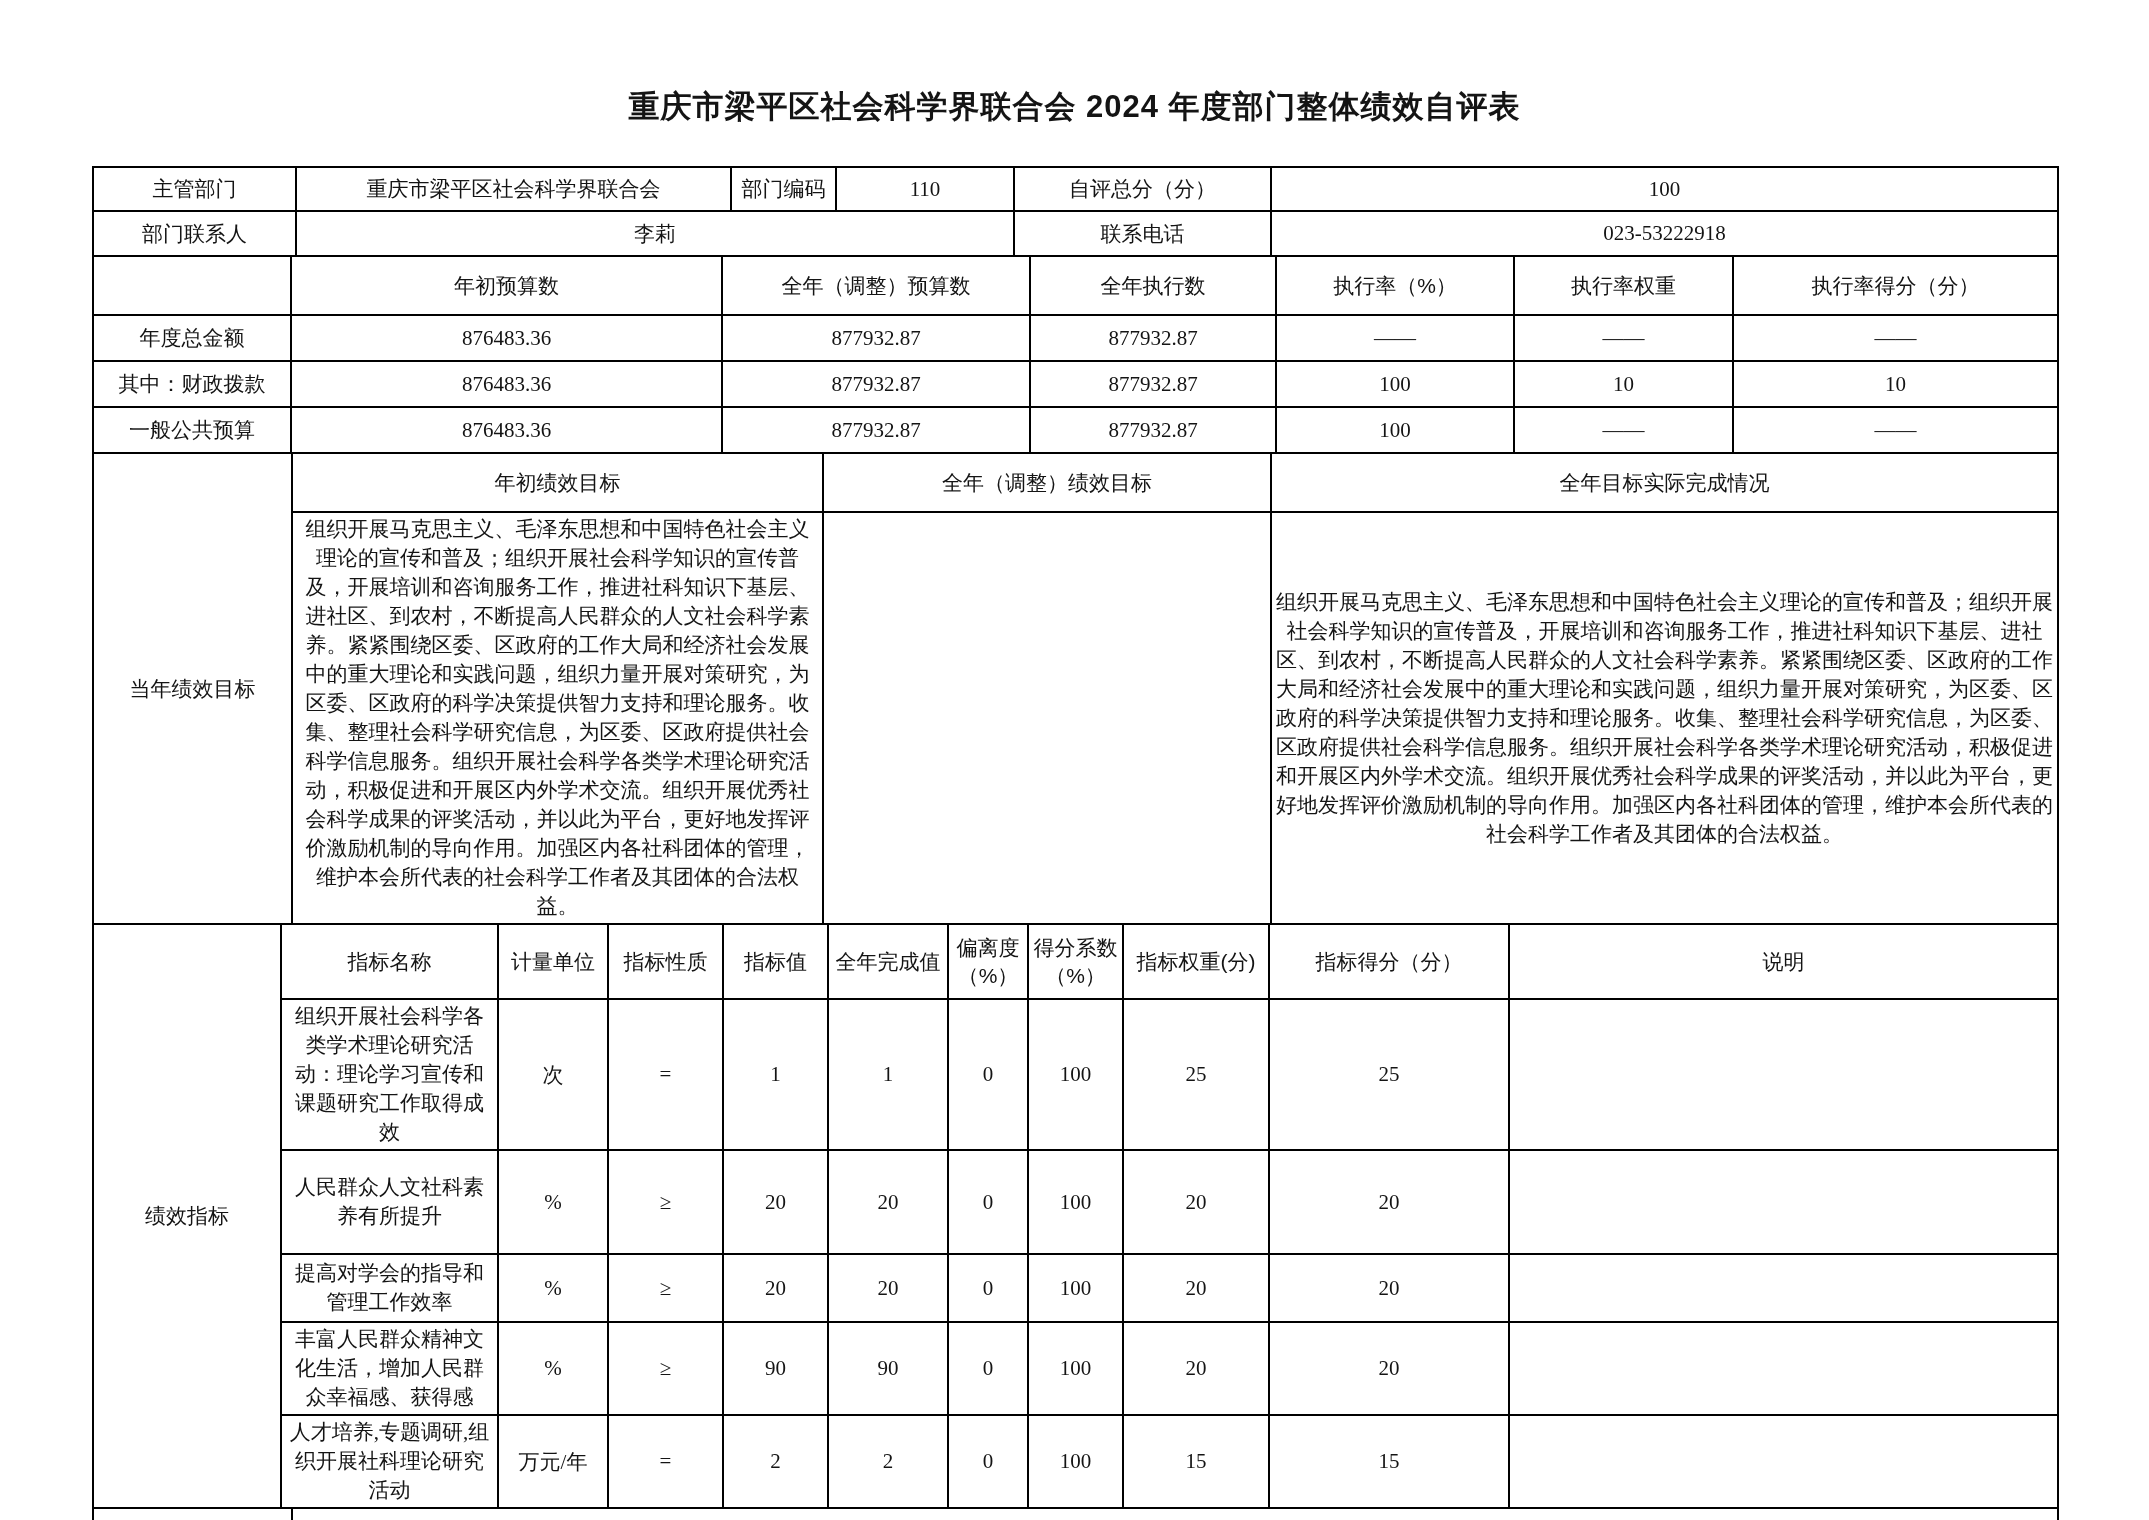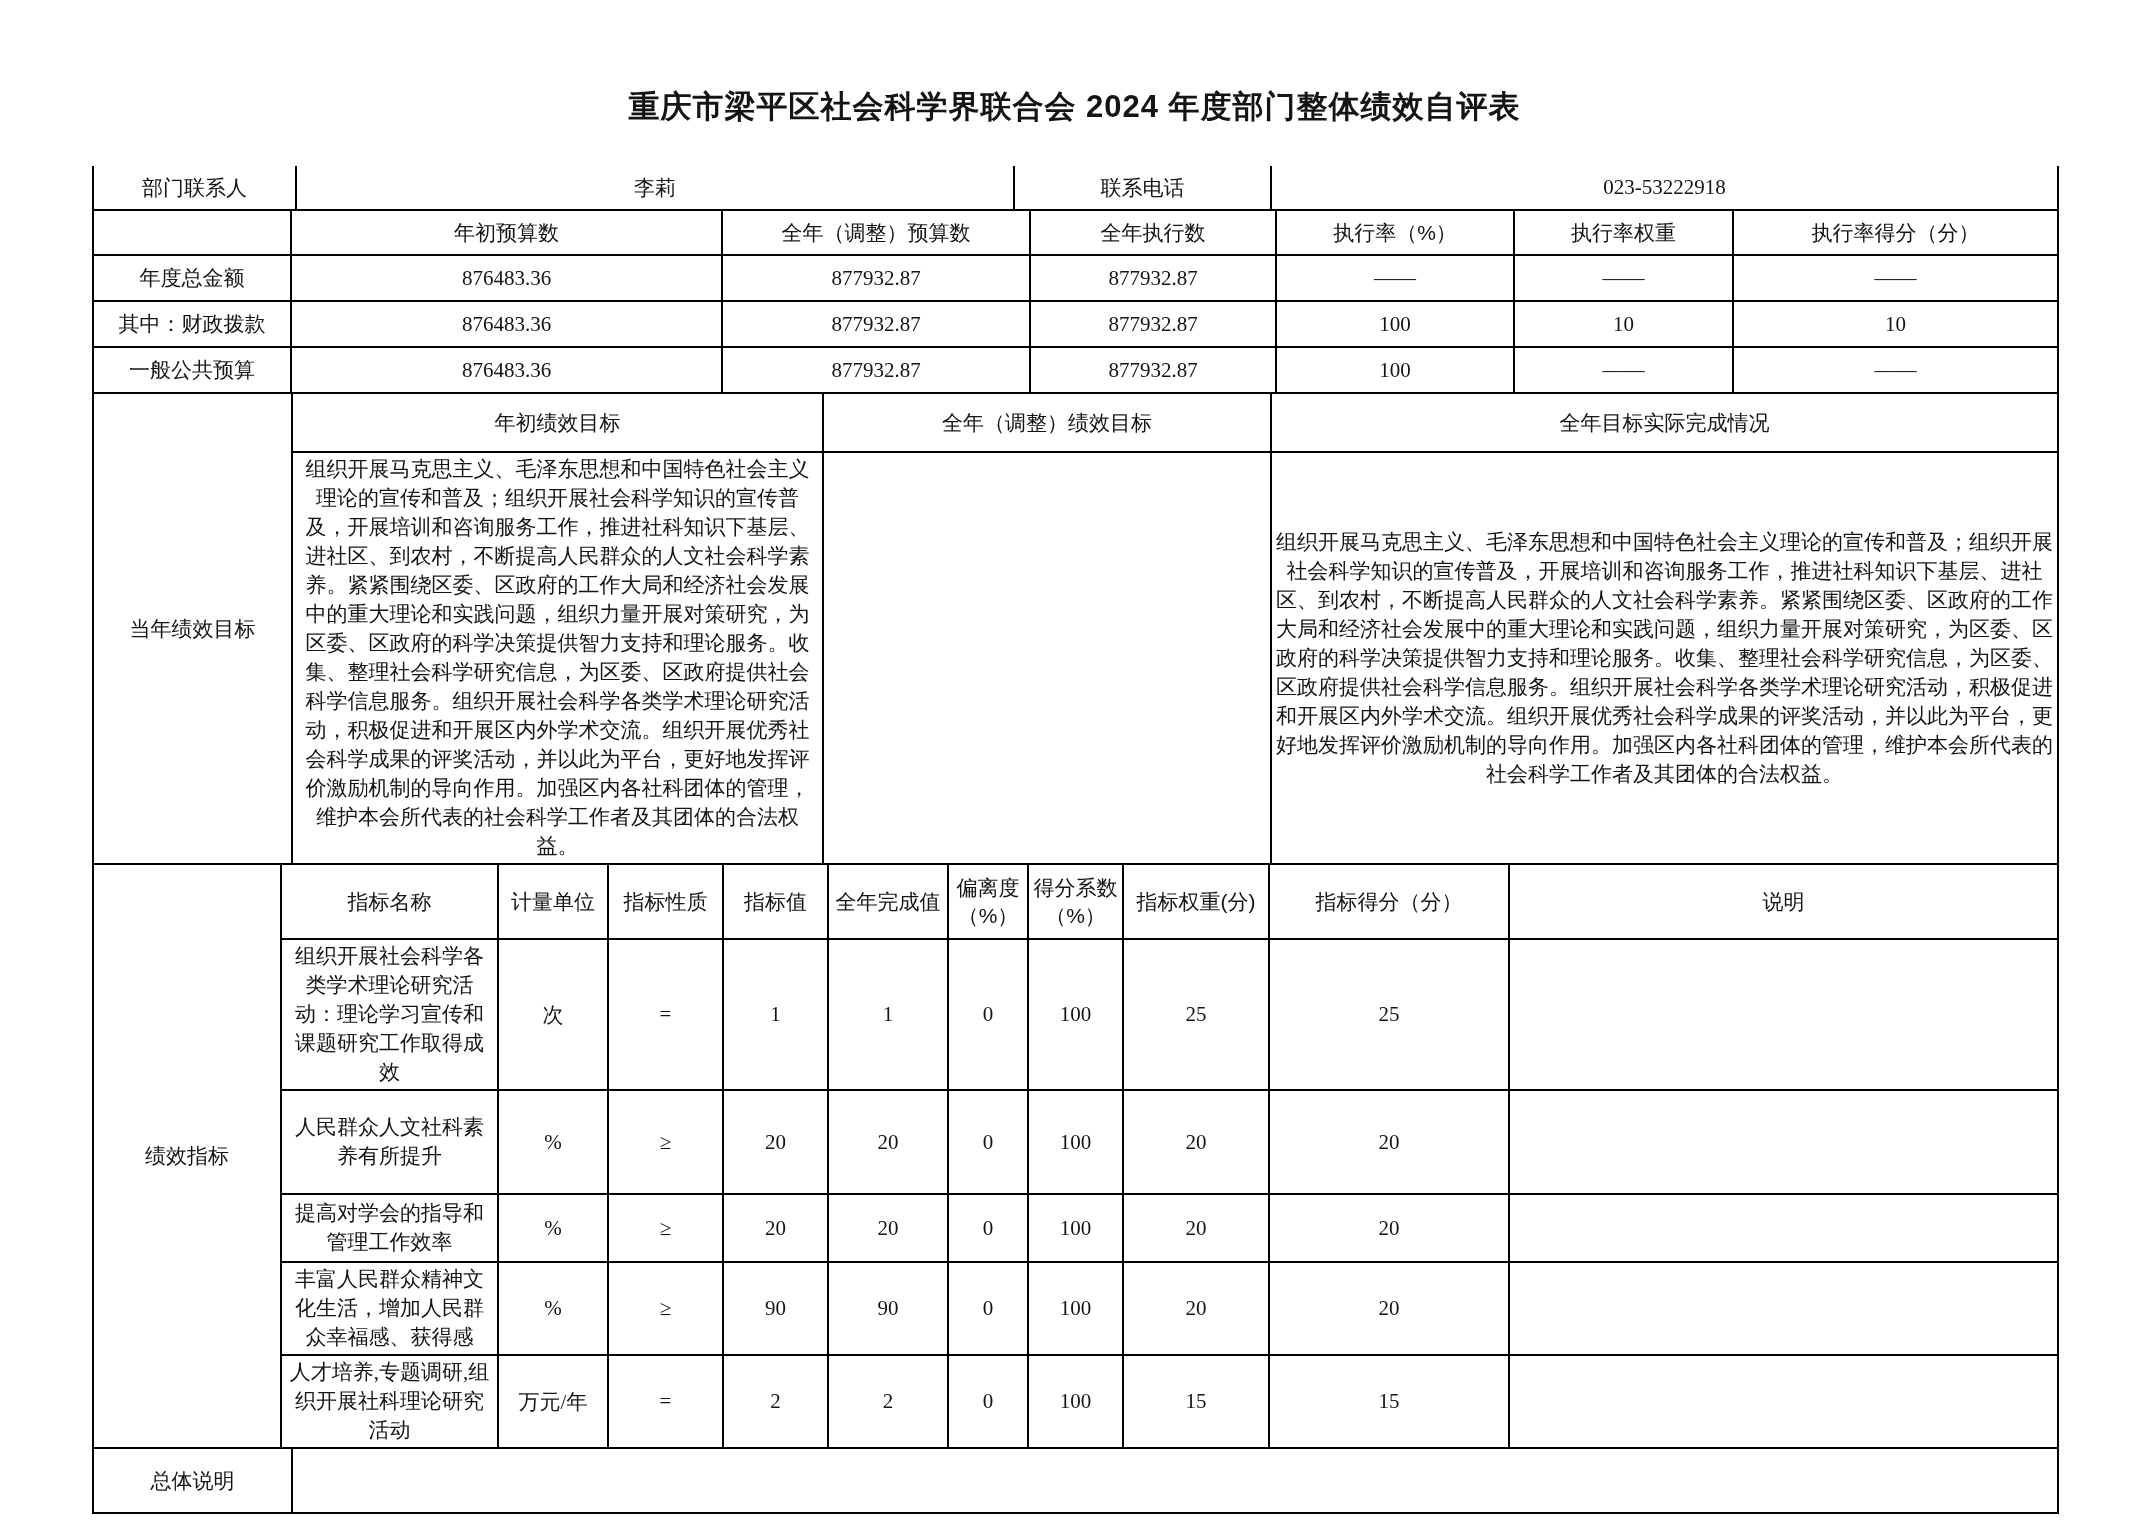--- a/index.html
+++ b/index.html
@@ -59,20 +59,40 @@
 </style>
 </head>
 <body>
 
 <div class="page">
 
   <h1 class="doc-title">重庆市梁平区社会科学界联合会 2024 年度部门整体绩效自评表</h1>
 
   <div class="tablewrap">
 
+    <table class="band">
+      <colgroup>
+          <col style="width:203px">
+          <col style="width:435px">
+          <col style="width:105px">
+          <col style="width:178px">
+          <col style="width:257px">
+          <col style="width:787px">
+        </colgroup>
+      <tbody>
+          <tr style="height:44px">
+        <td class="lbl">主管部门</td>
+        <td>重庆市梁平区社会科学界联合会</td>
+        <td class="lbl">部门编码</td>
+        <td class="num">110</td>
+        <td class="lbl">自评总分（分）</td>
+        <td class="num">100</td>
+      </tr>
+    </tbody>
+      </table>
 
     <table class="band joined">
       <colgroup>
           <col style="width:203px">
           <col style="width:718px">
           <col style="width:257px">
           <col style="width:787px">
         </colgroup>
       <tbody>
           <tr style="height:44px">
@@ -88,21 +108,21 @@
       <colgroup>
           <col style="width:198px">
           <col style="width:431px">
           <col style="width:308px">
           <col style="width:246px">
           <col style="width:238px">
           <col style="width:219px">
           <col style="width:325px">
         </colgroup>
       <tbody>
-          <tr style="height:44px">
+          <tr style="height:58px">
         <th></th>
         <th class="lbl">年初预算数</th>
         <th class="lbl">全年（调整）预算数</th>
         <th class="lbl">全年执行数</th>
         <th class="lbl">执行率（%）</th>
         <th class="lbl">执行率权重</th>
         <th class="lbl">执行率得分（分）</th>
       </tr>
       <tr style="height:46px">
         <td class="lbl">年度总金额</td>

